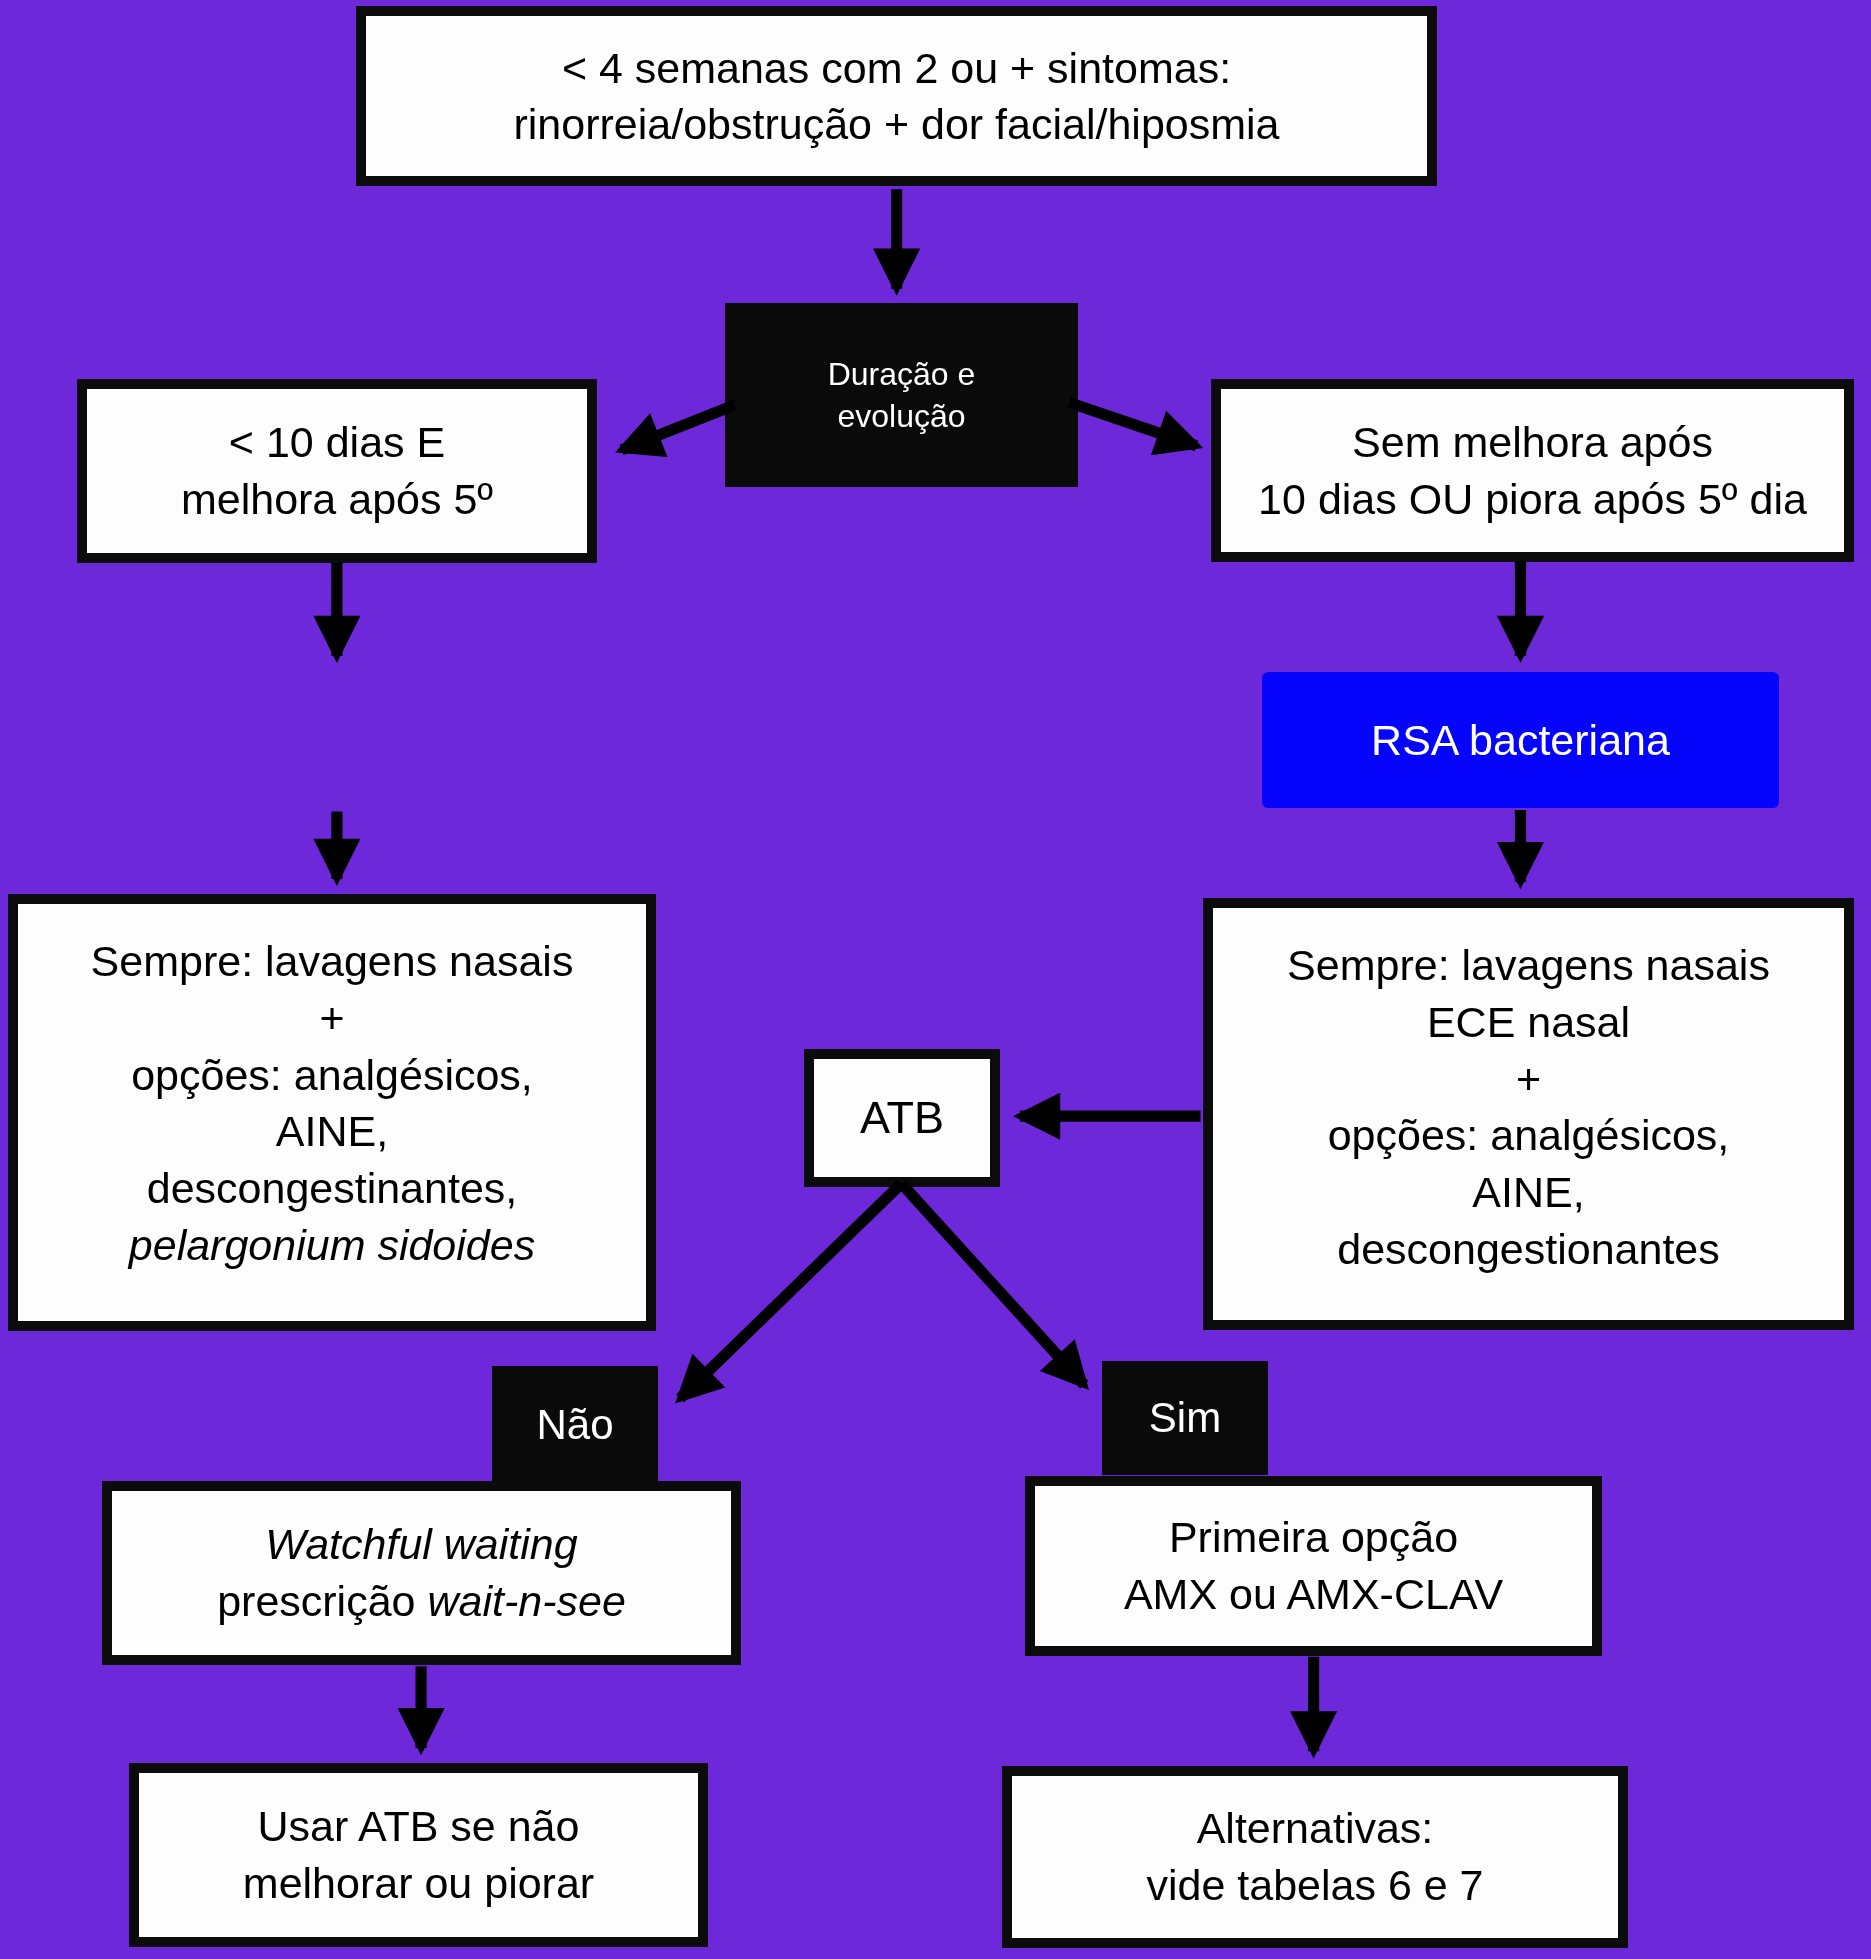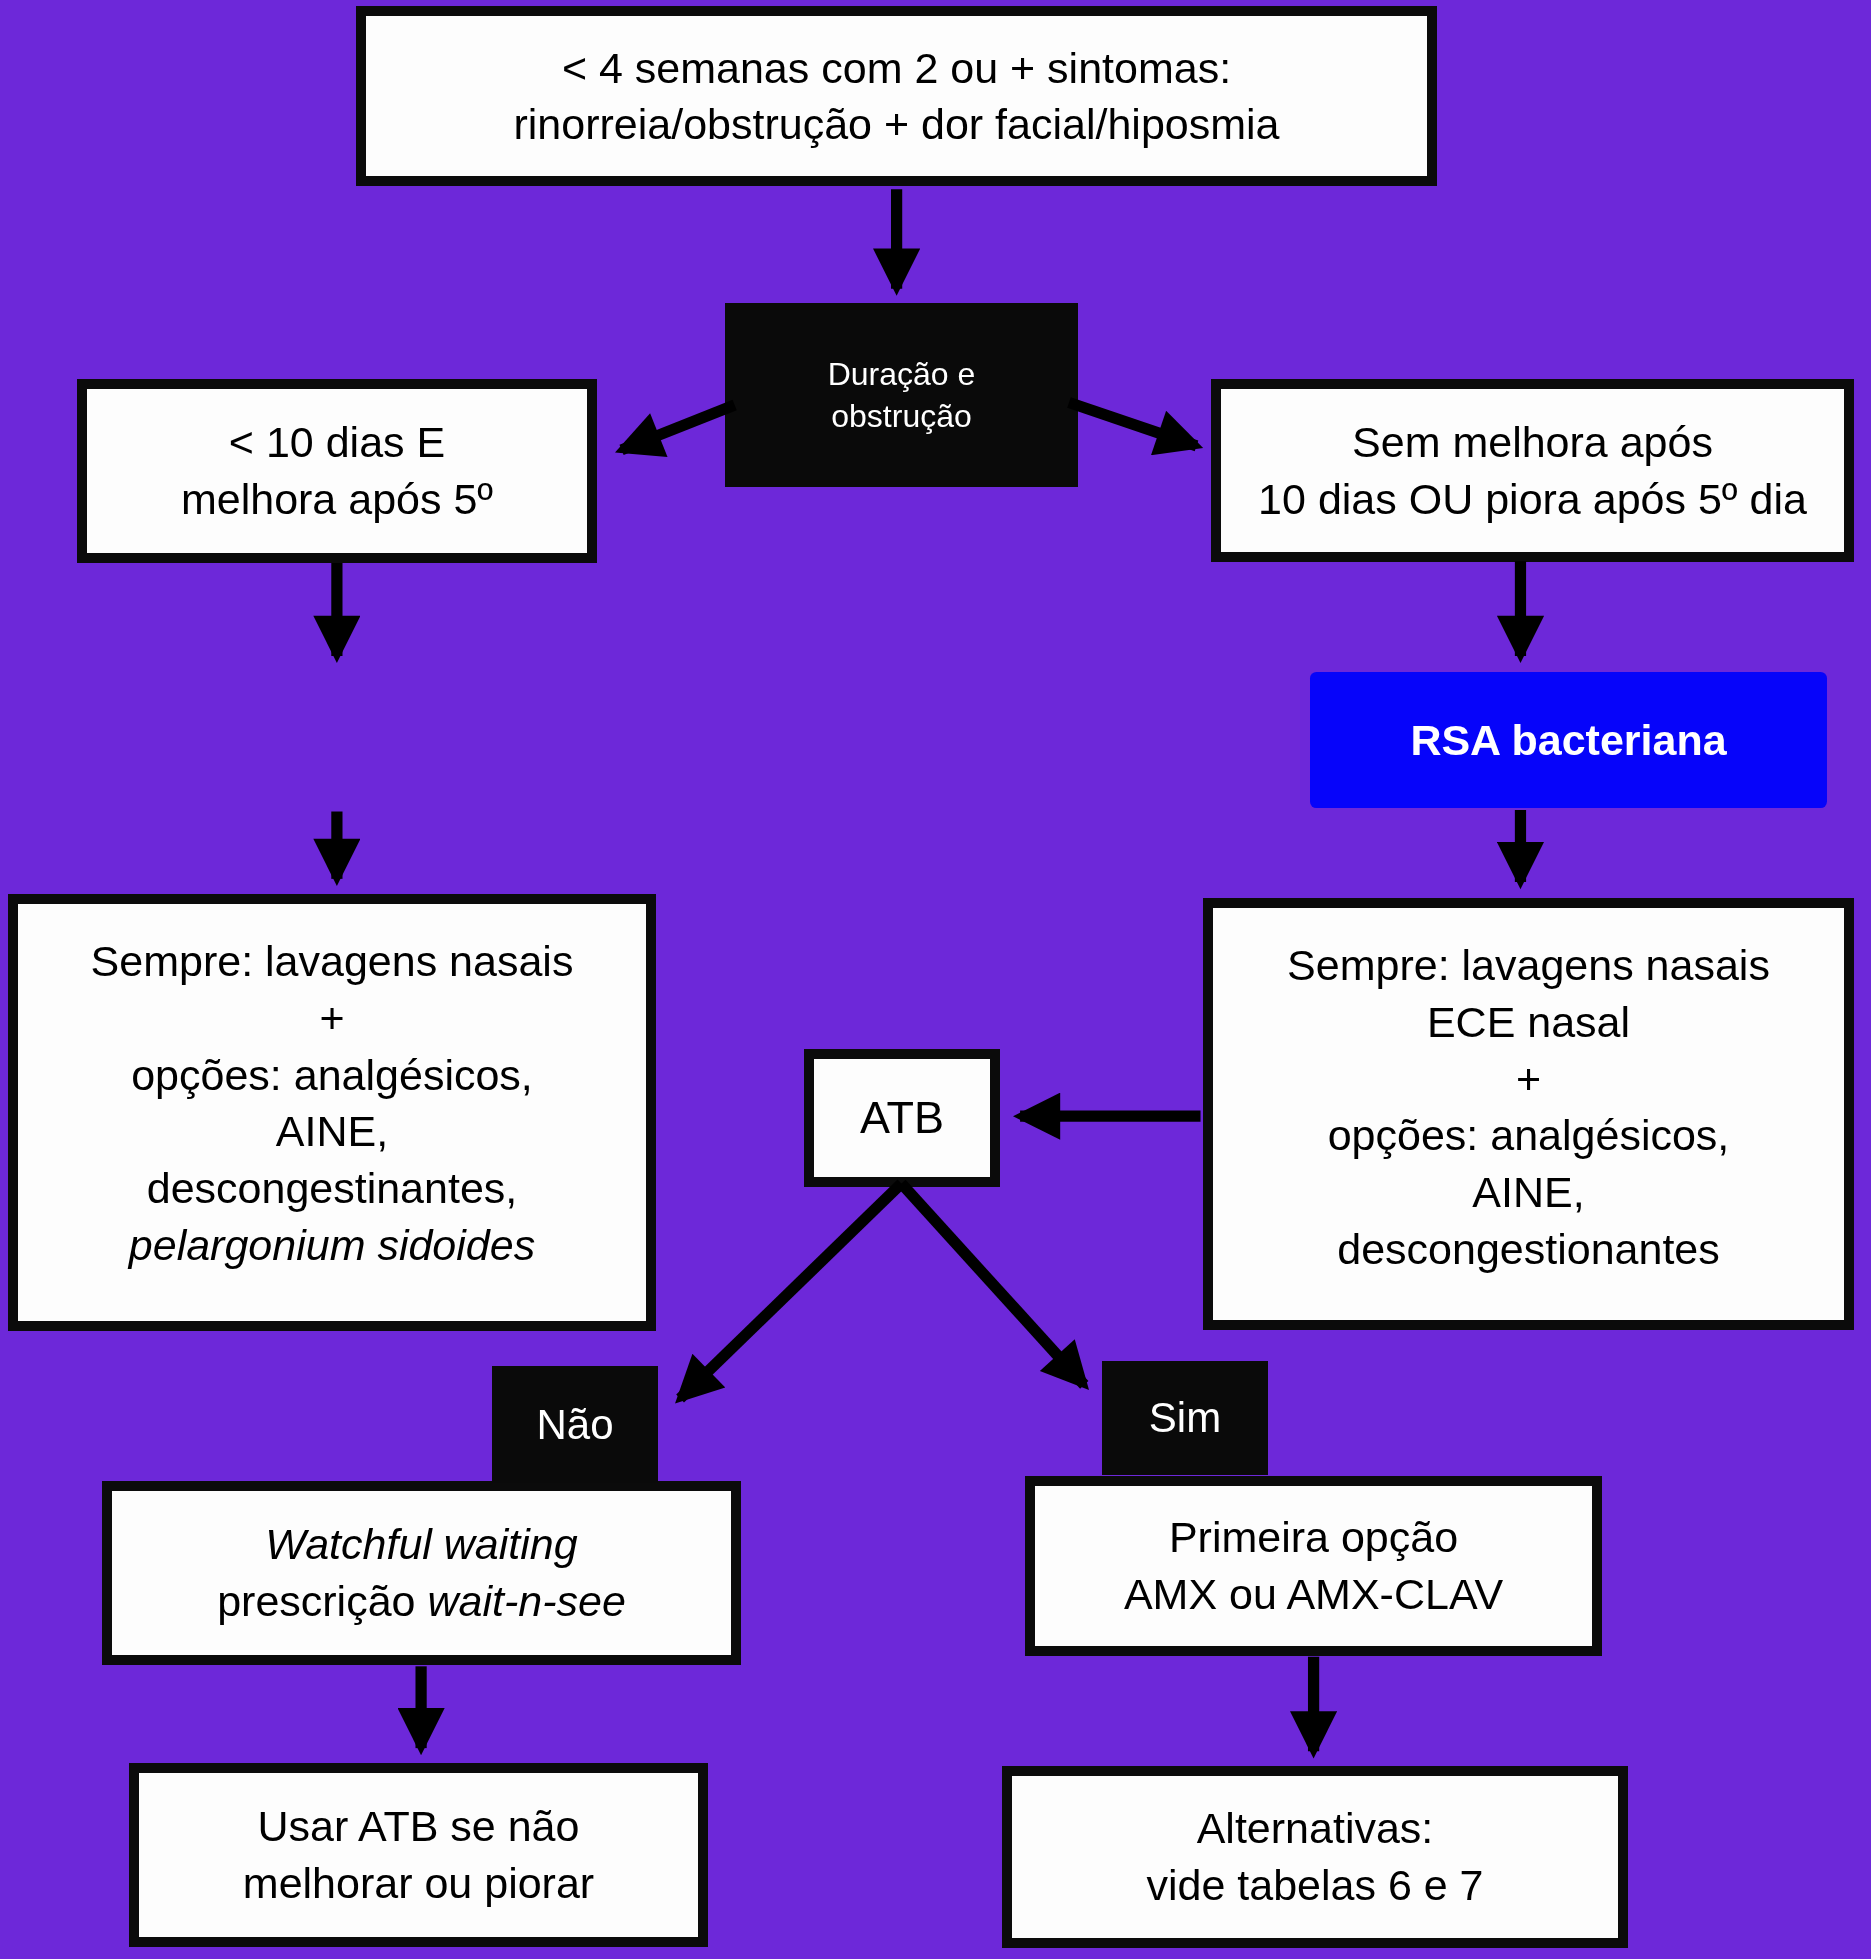--- a/index.html
+++ b/index.html
@@ -45,35 +45,35 @@
 
 <div class="canvas">
 
   <div class="box white z1" style="left:356px;top:6.4px;width:1081px;height:180px;">
     <div class="ln">&lt; 4 semanas com 2 ou + sintomas:</div>
     <div class="ln">rinorreia/obstrução + dor facial/hiposmia</div>
   </div>
 
   <div class="box dark z1" style="left: 725px; top: 303px; width: 353px; height: 184px; font-size: 32px; background-color: rgb(10, 10, 10);">
     <div class="ln">Duração e</div>
-    <div class="ln">obstrução</div>
+    <div class="ln">evolução</div>
   </div>
 
   <div class="box white z1" style="left:77px;top:379px;width:520px;height:184px;">
     <div class="ln">&lt; 10 dias E</div>
     <div class="ln">melhora após 5º</div>
   </div>
 
   <div class="box white z1" style="left:1211px;top:379px;width:643px;height:183px;">
     <div class="ln">Sem melhora após</div>
     <div class="ln">10 dias OU piora após 5º dia</div>
   </div>
 
 
-  <div class="box blue z1" style="left: 1310px; top: 672px; width: 517px; height: 136px; background-color: rgb(6, 4, 250); font-weight: bold;">
+  <div class="box blue z1" style="left: 1262px; top: 672px; width: 517px; height: 136px; background-color: rgb(6, 4, 250);">
     <div class="ln">RSA bacteriana</div>
   </div>
 
   <div class="box white topalign z1" style="left:8px;top:894px;width:648px;height:437px;">
     <div class="ln">Sempre: lavagens nasais</div>
     <div class="ln">+</div>
     <div class="ln">opções: analgésicos,</div>
     <div class="ln">AINE,</div>
     <div class="ln">descongestinantes,</div>
     <div class="ln italic">pelargonium sidoides</div>

